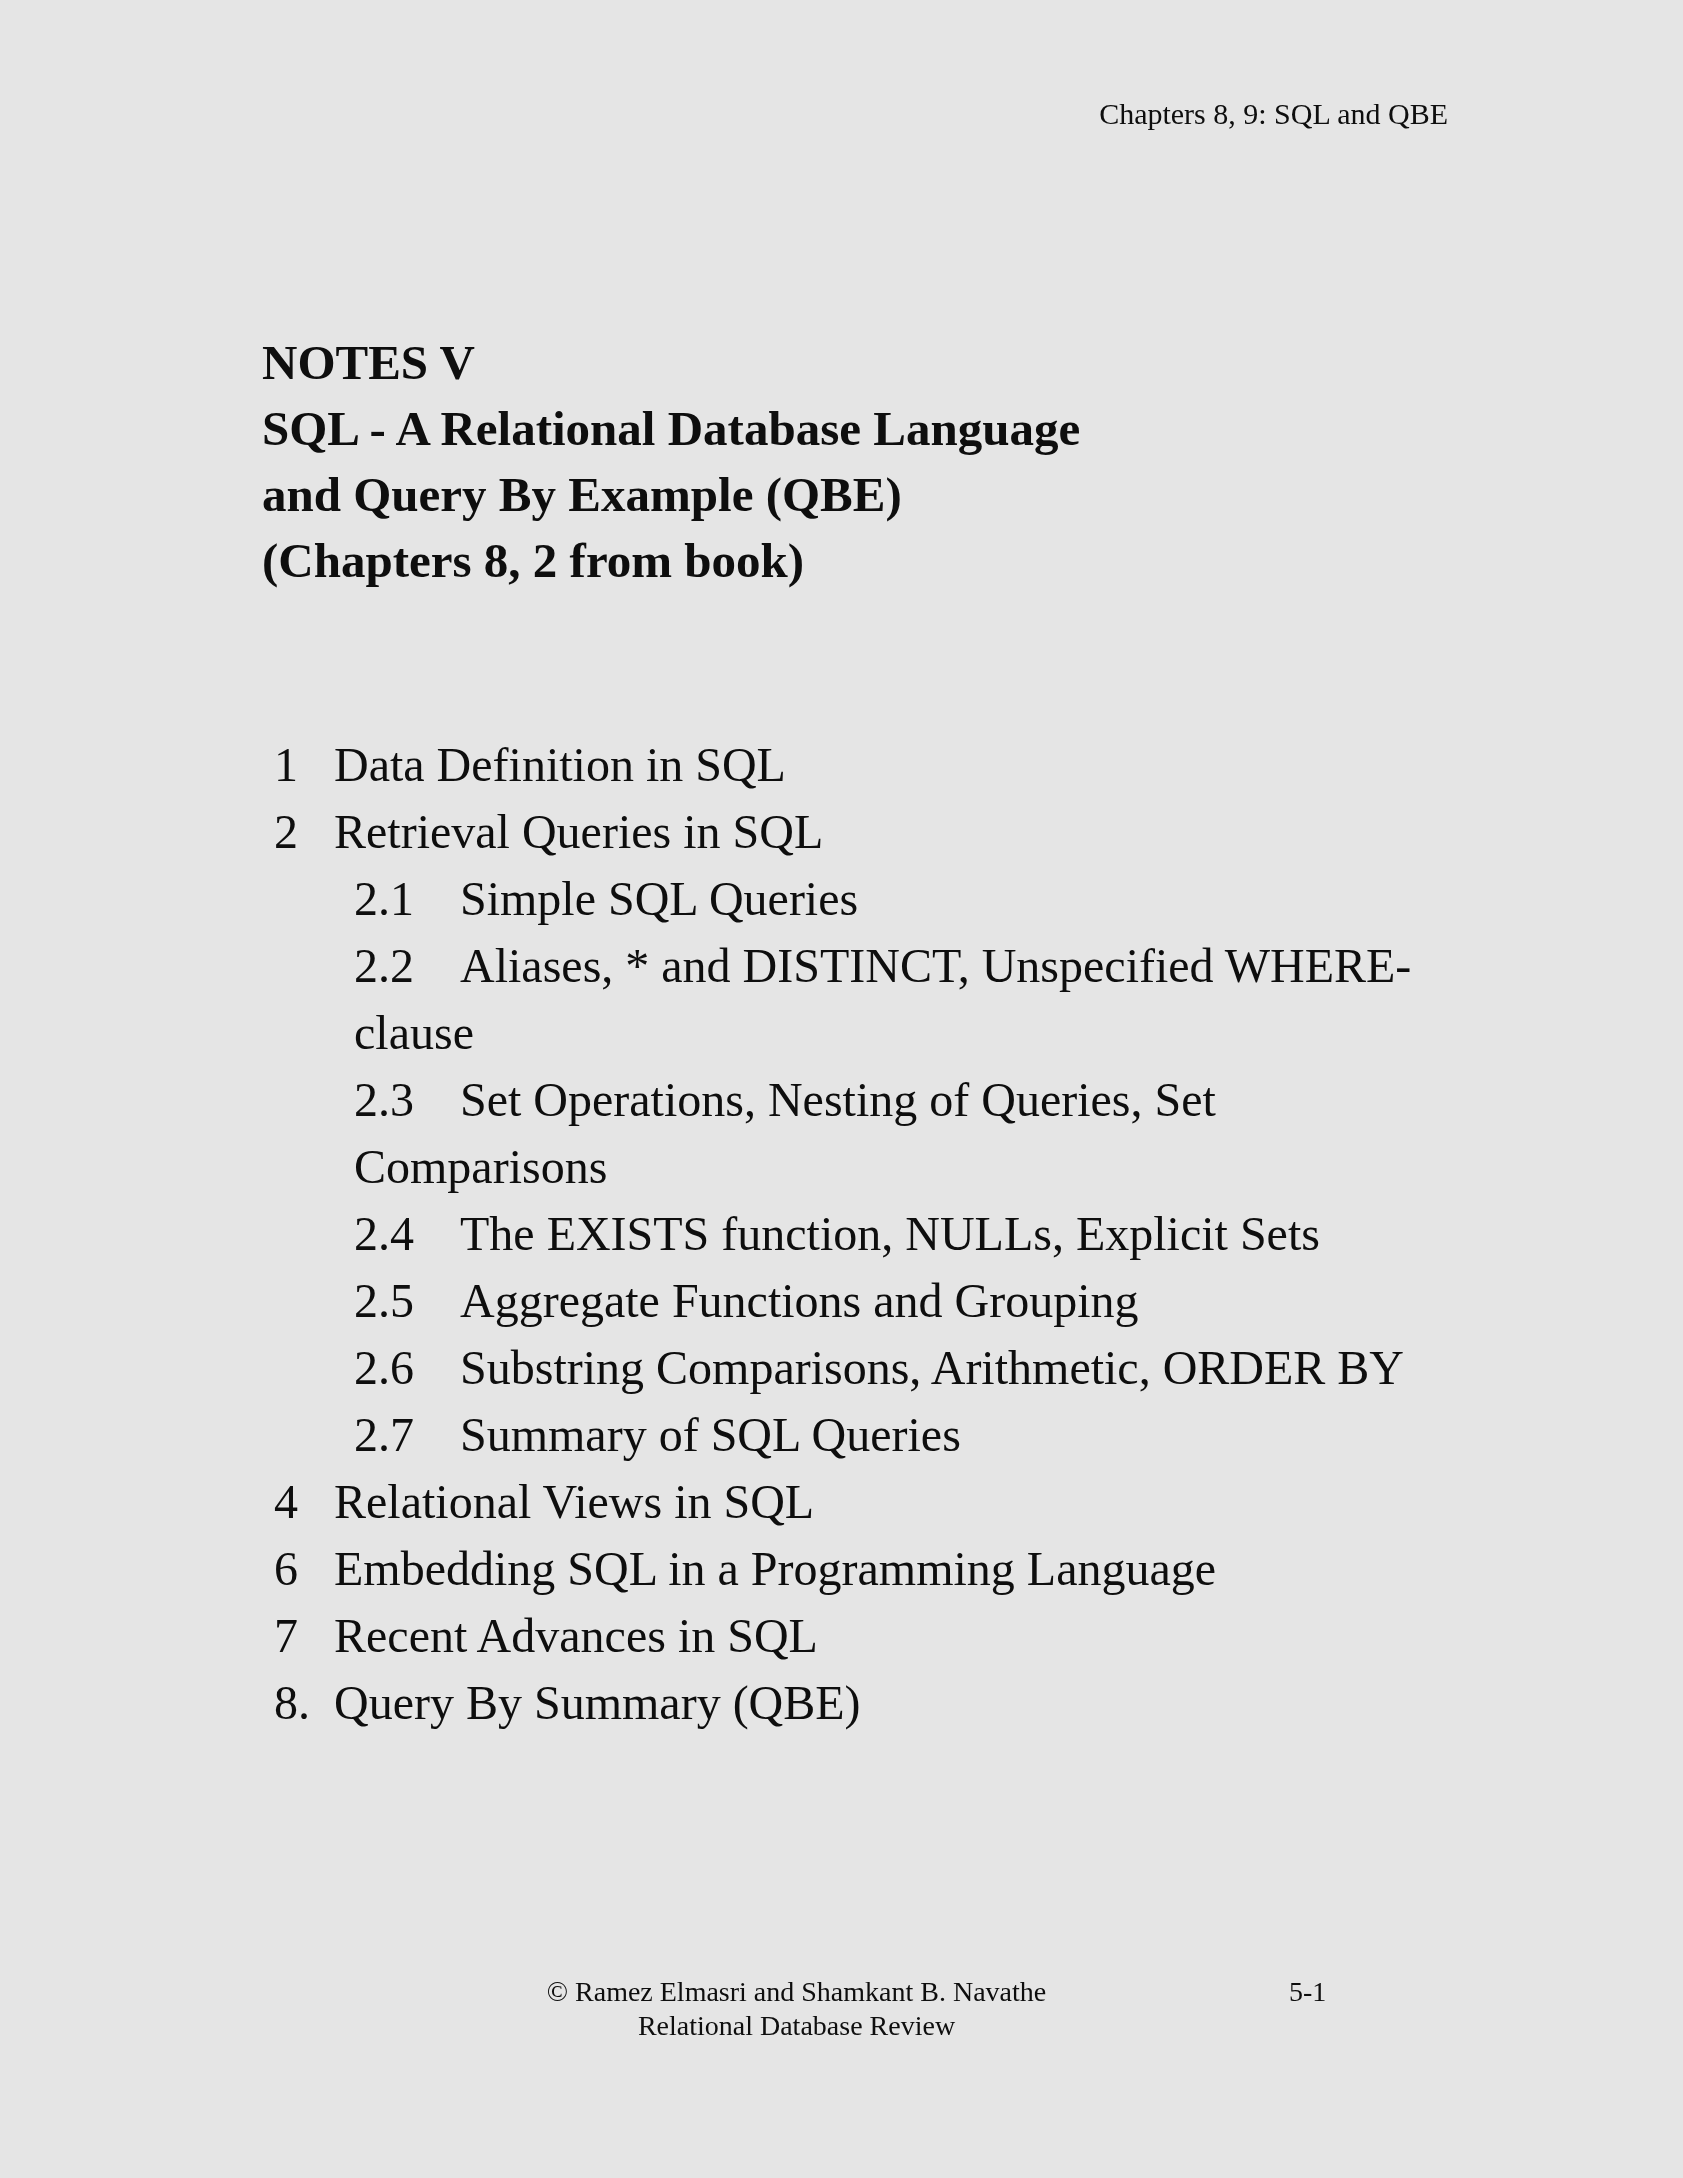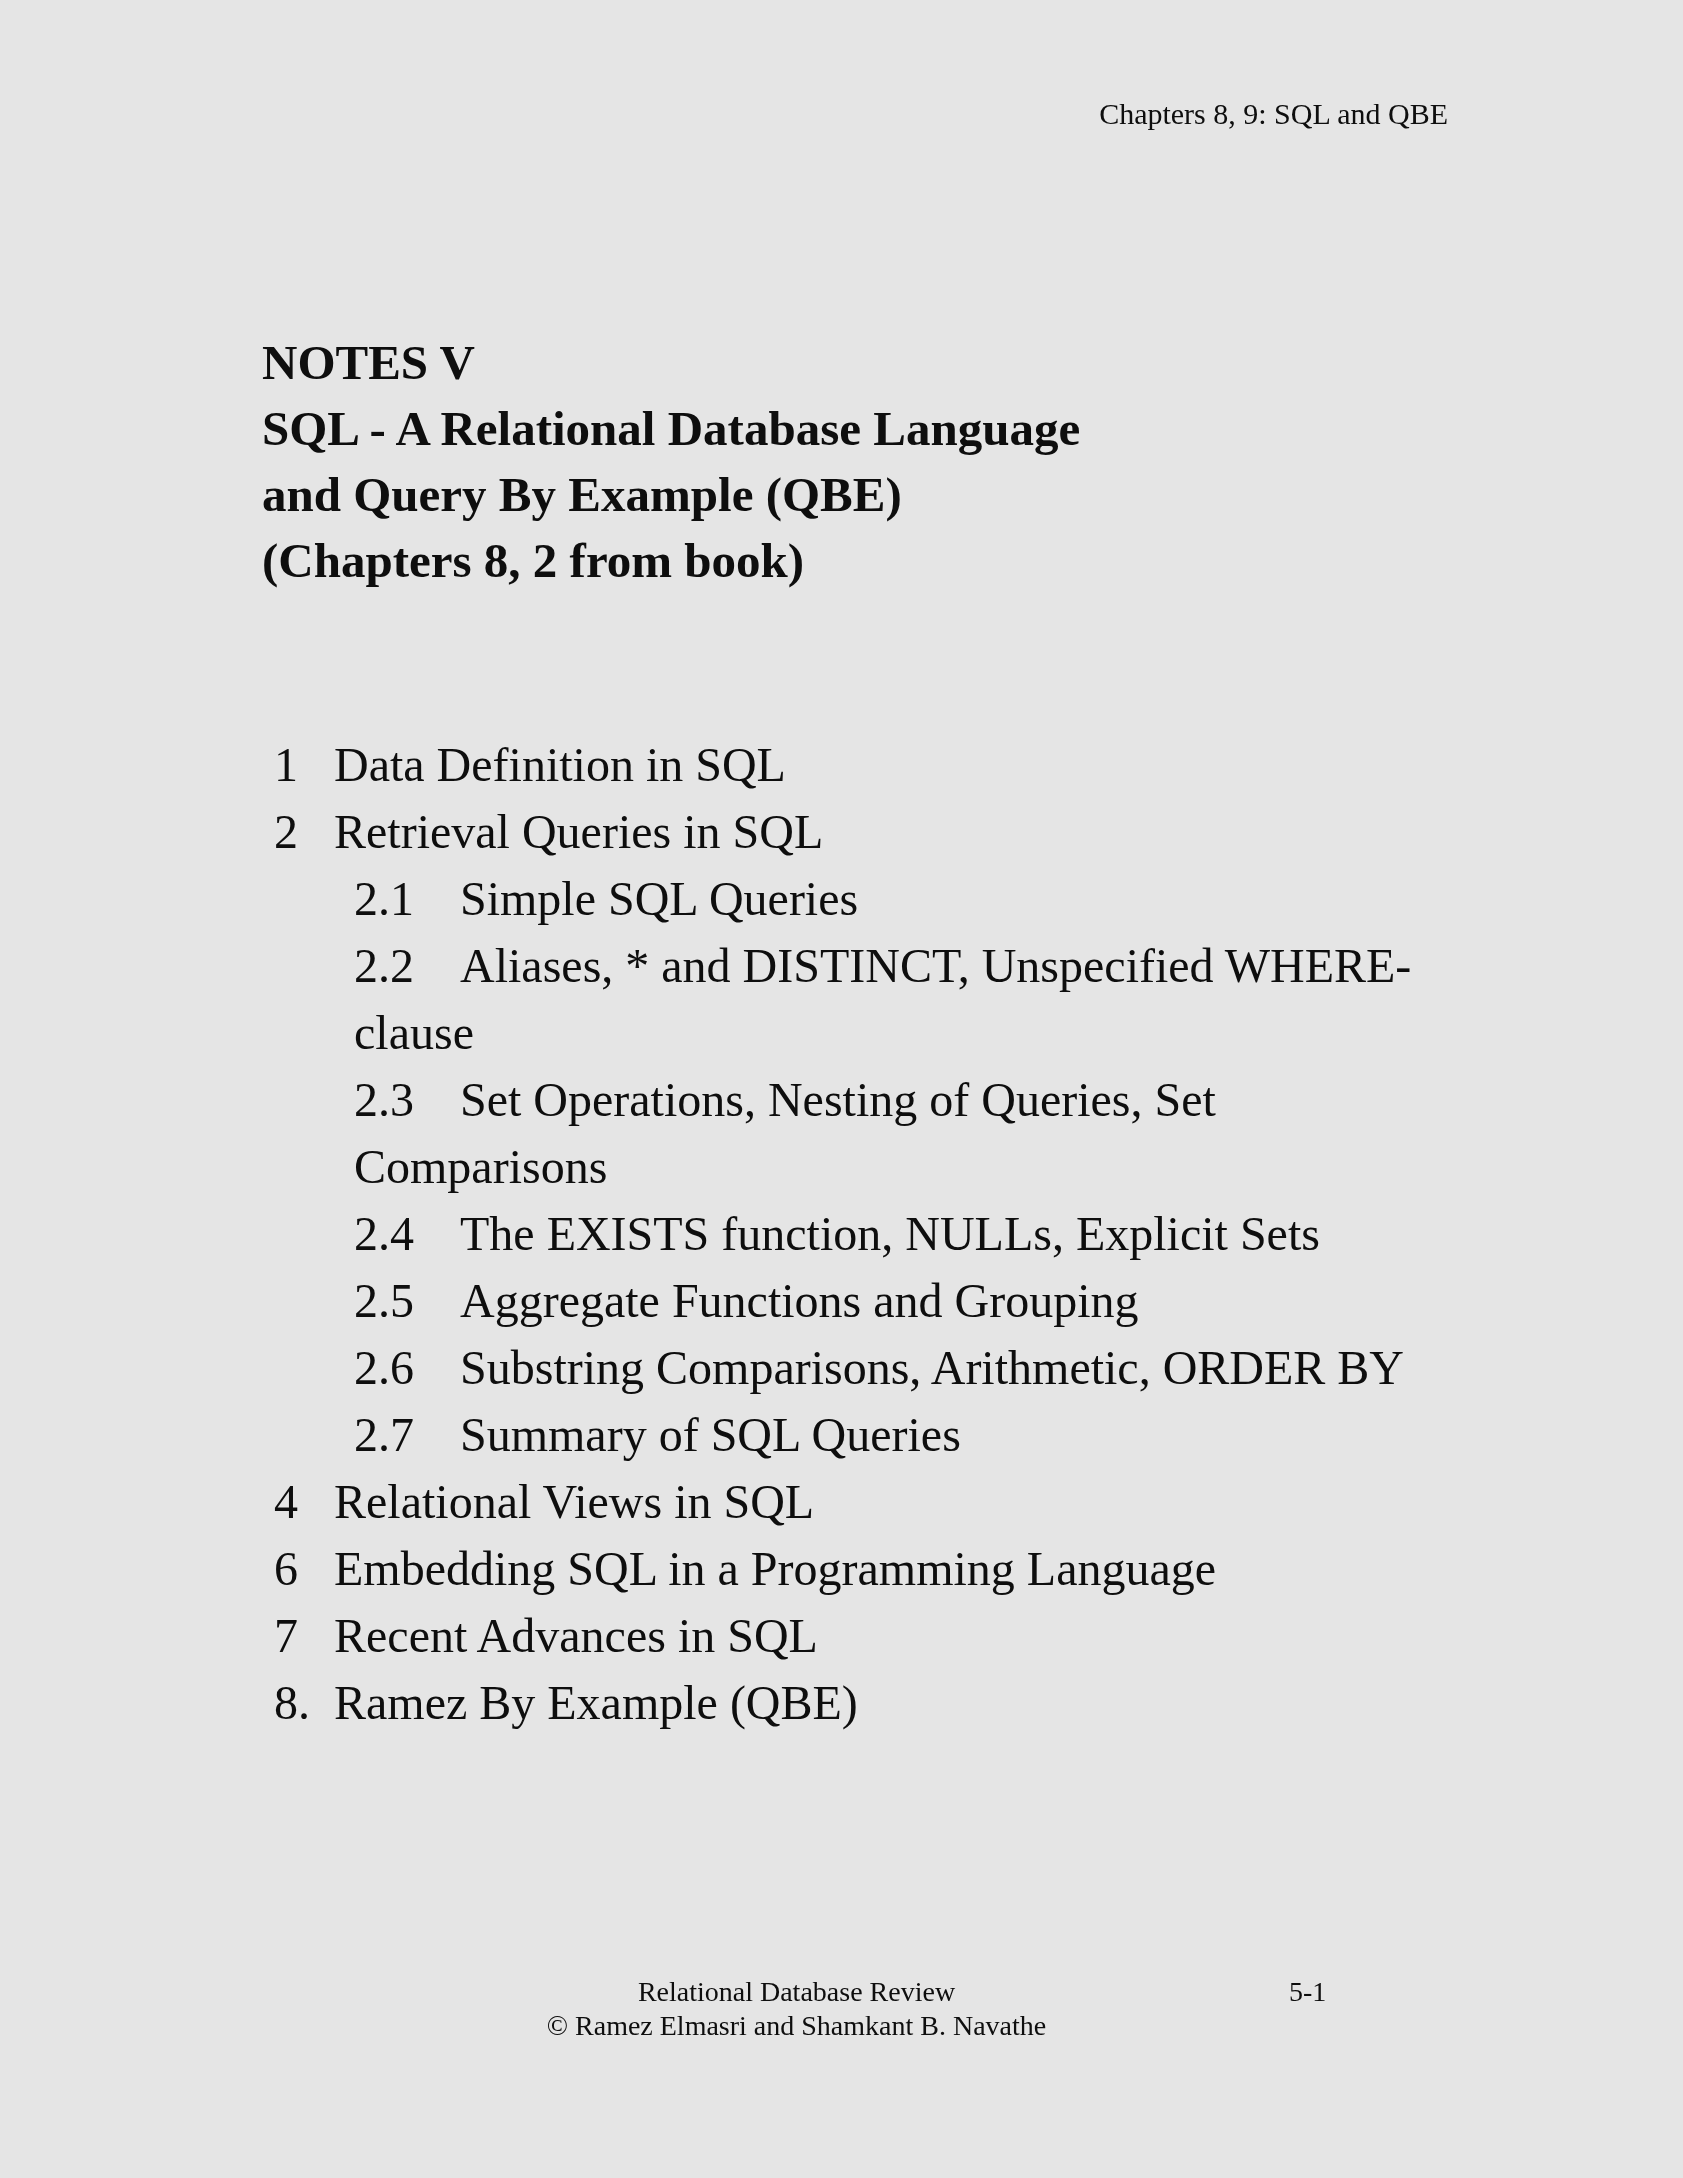--- a/index.html
+++ b/index.html
@@ -100,24 +100,24 @@
       <div class="toc-item l2"><span class="num">2.1</span><span>Simple SQL Queries</span></div>
       <div class="toc-item l2"><span class="num">2.2</span><span>Aliases, * and DISTINCT, Unspecified WHERE-clause</span></div>
       <div class="toc-item l2"><span class="num">2.3</span><span>Set Operations, Nesting of Queries, Set Comparisons</span></div>
       <div class="toc-item l2"><span class="num">2.4</span><span>The EXISTS function, NULLs, Explicit Sets</span></div>
       <div class="toc-item l2"><span class="num">2.5</span><span>Aggregate Functions and Grouping</span></div>
       <div class="toc-item l2"><span class="num">2.6</span><span>Substring Comparisons, Arithmetic, ORDER BY</span></div>
       <div class="toc-item l2"><span class="num">2.7</span><span>Summary of SQL Queries</span></div>
       <div class="toc-item l1"><span class="num">4</span><span>Relational Views in SQL</span></div>
       <div class="toc-item l1"><span class="num">6</span><span>Embedding SQL in a Programming Language</span></div>
       <div class="toc-item l1"><span class="num">7</span><span>Recent Advances in SQL</span></div>
-      <div class="toc-item l1"><span class="num">8.</span><span>Ramez By Example (QBE)</span></div>
+      <div class="toc-item l1"><span class="num">8.</span><span>Query By Summary (QBE)</span></div>
     </div>
 
   <div class="footer-center">
+    <div>© Ramez Elmasri and Shamkant B. Navathe</div>
     <div>Relational Database Review</div>
-    <div>© Ramez Elmasri and Shamkant B. Navathe</div>
   </div>
 
   <div class="footer-page-number">5-1</div>
 
 </div>
 
 
 </body></html>

